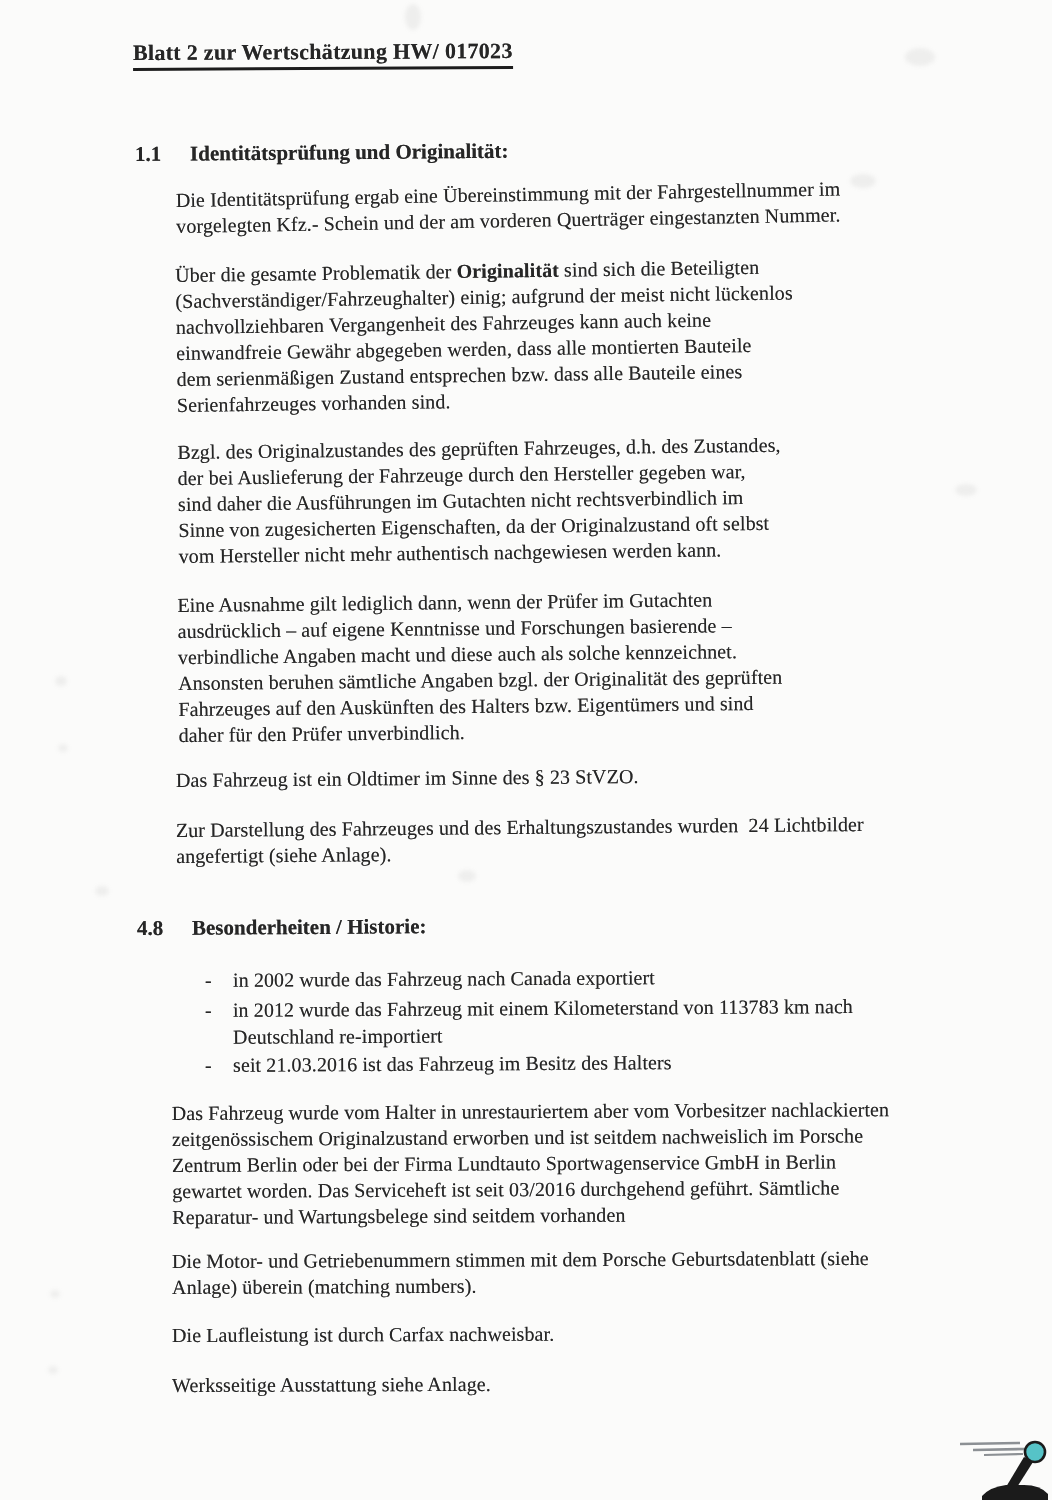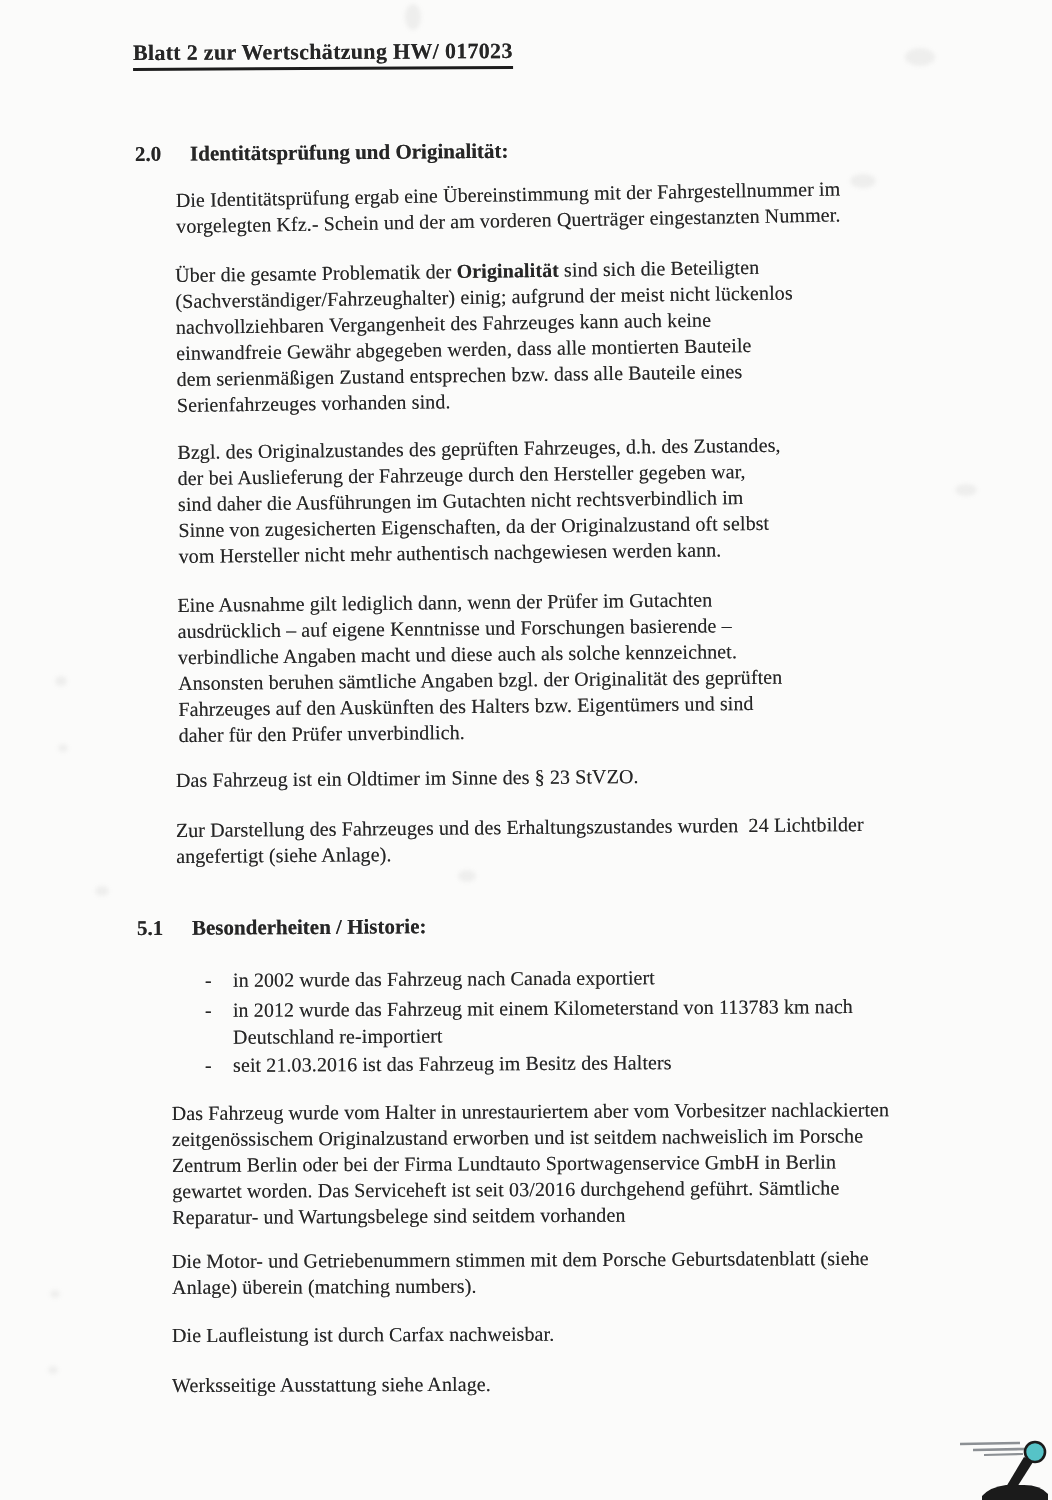--- a/index.html
+++ b/index.html
@@ -54,21 +54,21 @@
   .logo { position:absolute; left:948px; top:1430px; }
 </style>
 </head>
 <body>
 
 <div class="block" style="top:40px;left:133px;transform:rotate(-0.3deg);">
   <span class="doc-header">Blatt 2 zur Wertschätzung HW/ 017023</span>
 </div>
 
 <div class="block sec-row" style="top:142px;left:135px;transform:rotate(-0.5deg);">
-  <span class="sec-num">2.0</span>
+  <span class="sec-num">1.1</span>
   <span class="sec-title">Identitätsprüfung und Originalität:</span>
 </div>
 
 <div class="block" style="top:187px;left:176px;transform:rotate(-1.0deg);">
   <div class="line">Die Identitätsprüfung ergab eine Übereinstimmung mit der Fahrgestellnummer im</div>
   <div class="line">vorgelegten Kfz.- Schein und der am vorderen Querträger eingestanzten Nummer.</div>
 </div>
 
 <div class="block" style="top:262px;left:176px;transform:rotate(-0.8deg);">
   <div class="line"><span>Über die gesamte Problematik der </span><b class="inline-bold">Originalität</b><span> sind sich die Beteiligten</span></div>
@@ -99,21 +99,21 @@
 <div class="block" style="top:767px;left:176px;transform:rotate(-0.5deg);">
   <div class="line">Das Fahrzeug ist ein Oldtimer im Sinne des § 23 StVZO.</div>
 </div>
 
 <div class="block" style="top:817px;left:176px;transform:rotate(-0.5deg);">
   <div class="line">Zur Darstellung des Fahrzeuges und des Erhaltungszustandes wurden  24 Lichtbilder</div>
   <div class="line">angefertigt (siehe Anlage).</div>
 </div>
 
 <div class="block sec-row" style="top:916px;left:137px;transform:rotate(-0.35deg);">
-  <span class="sec-num">5.1</span>
+  <span class="sec-num">4.8</span>
   <span class="sec-title">Besonderheiten / Historie:</span>
 </div>
 
 <div class="block bullet-row" style="top:967px;left:205px;transform:rotate(-0.35deg);">
   <span class="bullet-marker">-</span>
   <span class="bullet-lines">
     <span class="line" style="display:block;">in 2002 wurde das Fahrzeug nach Canada exportiert</span>
   </span>
 </div>
 

